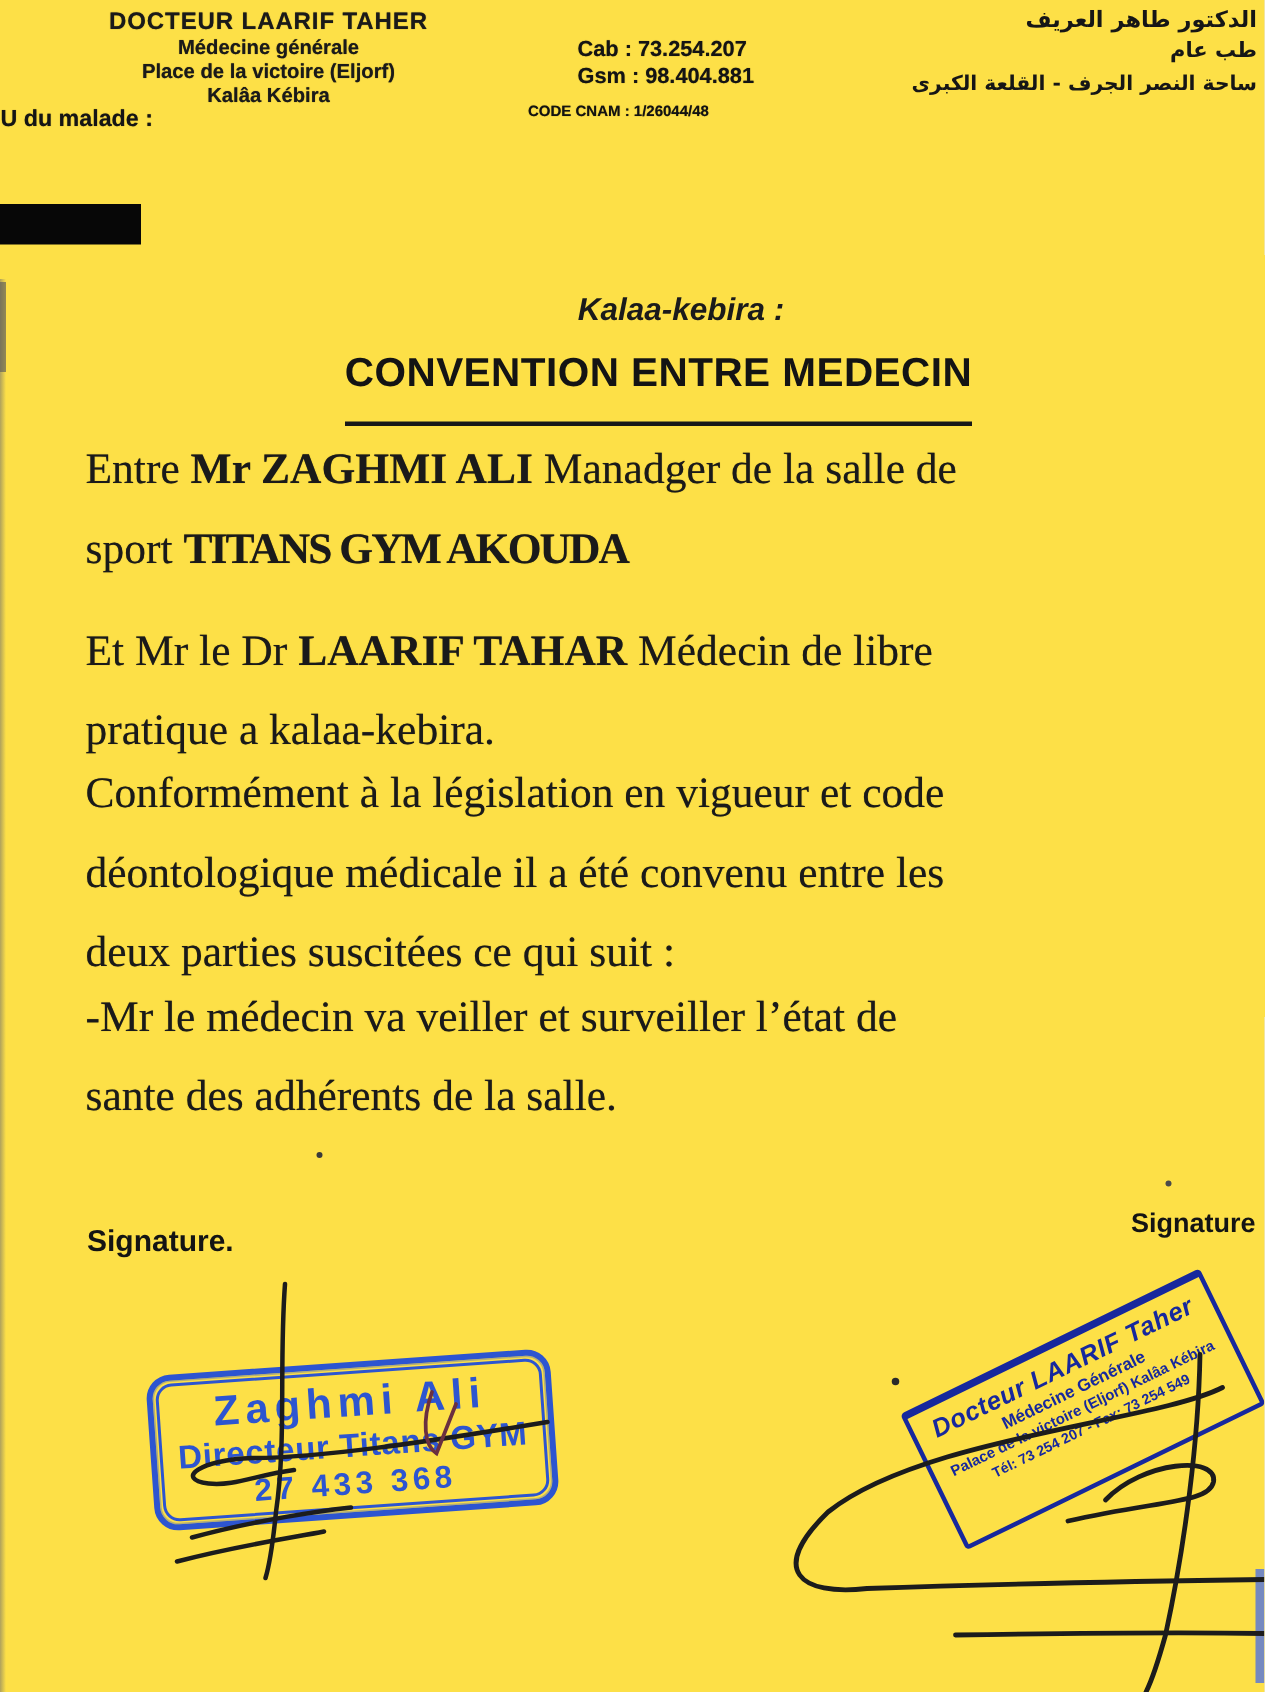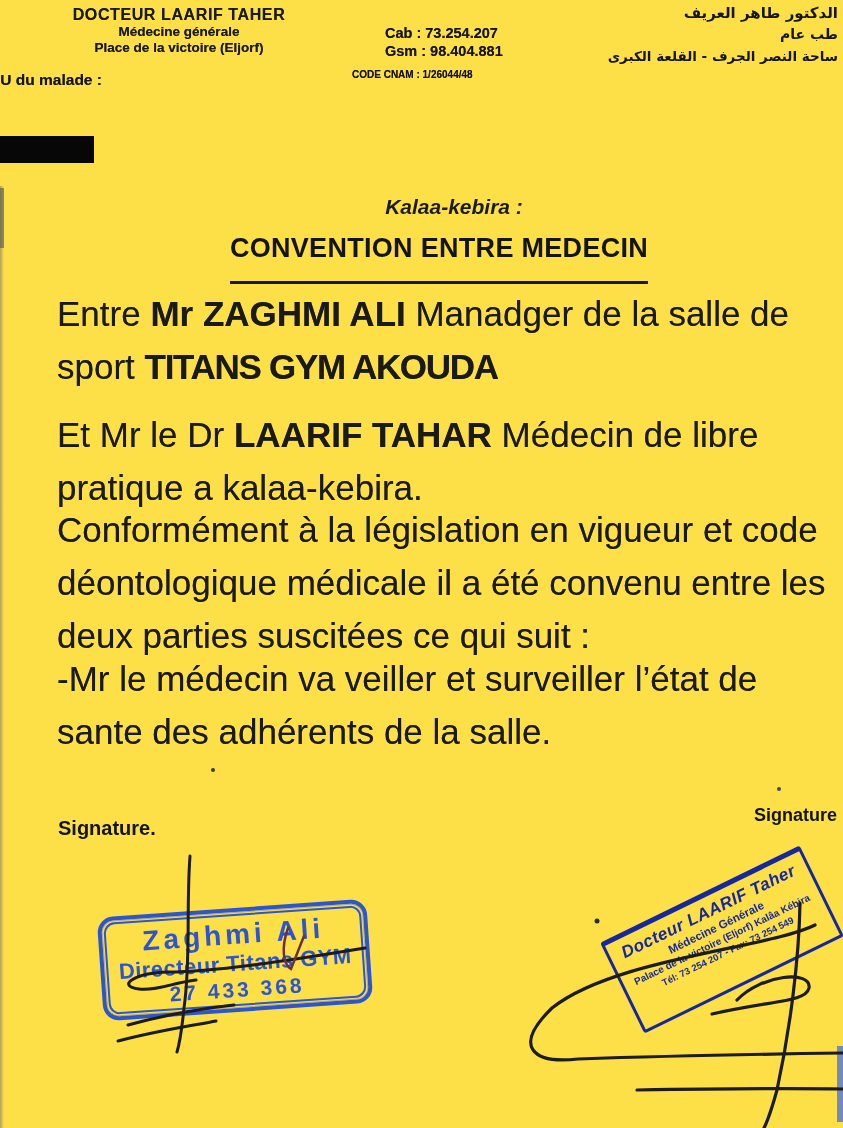--- a/index.html
+++ b/index.html
@@ -21,21 +21,21 @@
   .hdr-ar .a3{font-size:13.5px;line-height:22px;}
   
   .blackbar{left:0;top:136px;width:94px;height:27px;background:#070707;}
   .edge-l{left:0;top:186px;width:4px;height:942px;background:linear-gradient(to right,rgba(110,110,110,.55),rgba(110,110,110,0));}
   .edge-l2{left:0;top:188px;width:4px;height:60px;background:rgba(90,90,90,.65);}
   .edge-r-blue{left:837px;top:1046px;width:6px;height:76px;background:#5d79d6;opacity:.85;}
   
   .place-line{left:0;top:195px;width:100%;text-align:center;text-indent:65px;font-style:italic;font-weight:bold;font-size:21px;color:#1b1b1b;}
   .doc-title{left:0;top:233px;width:100%;text-align:center;text-indent:35px;font-weight:bold;font-size:27px;color:#141414;letter-spacing:.3px;}
   .doc-title span{border-bottom:3.5px solid #181818;padding-bottom:18px;}
-  .para{position:absolute;left:57px;width:786px;font-size:35px;line-height:53px;color:#1a1a1a;text-shadow:0 0 .5px rgba(0,0,0,.55);}
+  .para{position:absolute;left:57px;width:786px;font-size:29px;line-height:53px;color:#1a1a1a;text-shadow:0 0 .5px rgba(0,0,0,.55);font-family:Liberation Serif, serif;}
   .para .line{white-space:nowrap;}
   .seg-b{font-weight:bold;}
   .seg-c{letter-spacing:-1.3px;}
   
   .sig-left-label{left:58px;top:817px;font-weight:bold;font-size:20px;color:#141414;}
   .sig-right-label{right:6px;top:805px;font-weight:bold;font-size:18px;color:#141414;}
   .stamp-left{left:100px;top:908px;width:262px;height:96px;transform:rotate(-4deg);
     border:4px solid #2d55d0;border-radius:16px;color:#2d55d0;text-align:center;
     box-shadow:inset 0 0 0 1px rgba(45,85,208,.35);}
   .stamp-left .inner{position:absolute;inset:2px;border:2px solid #2d55d0;border-radius:11px;padding-top:3px;}
@@ -52,20 +52,21 @@
 </style>
 </head>
 <body>
 
 <div id="page">
 
   <div class="abs hdr-left">
     <div class="l1">DOCTEUR LAARIF TAHER</div>
     <div class="l2">Médecine générale</div>
     <div class="l3">Place de la victoire (Eljorf)</div>
+    <div class="l4">Kalâa Kébira</div>
   </div>
   <div class="abs malade">.U du malade :</div>
 
   <div class="abs hdr-mid">
     <div>Cab : 73.254.207</div>
     <div>Gsm : 98.404.881</div>
   </div>
   <div class="abs cnam">CODE CNAM : 1/26044/48</div>
 
   <div class="abs hdr-ar">

